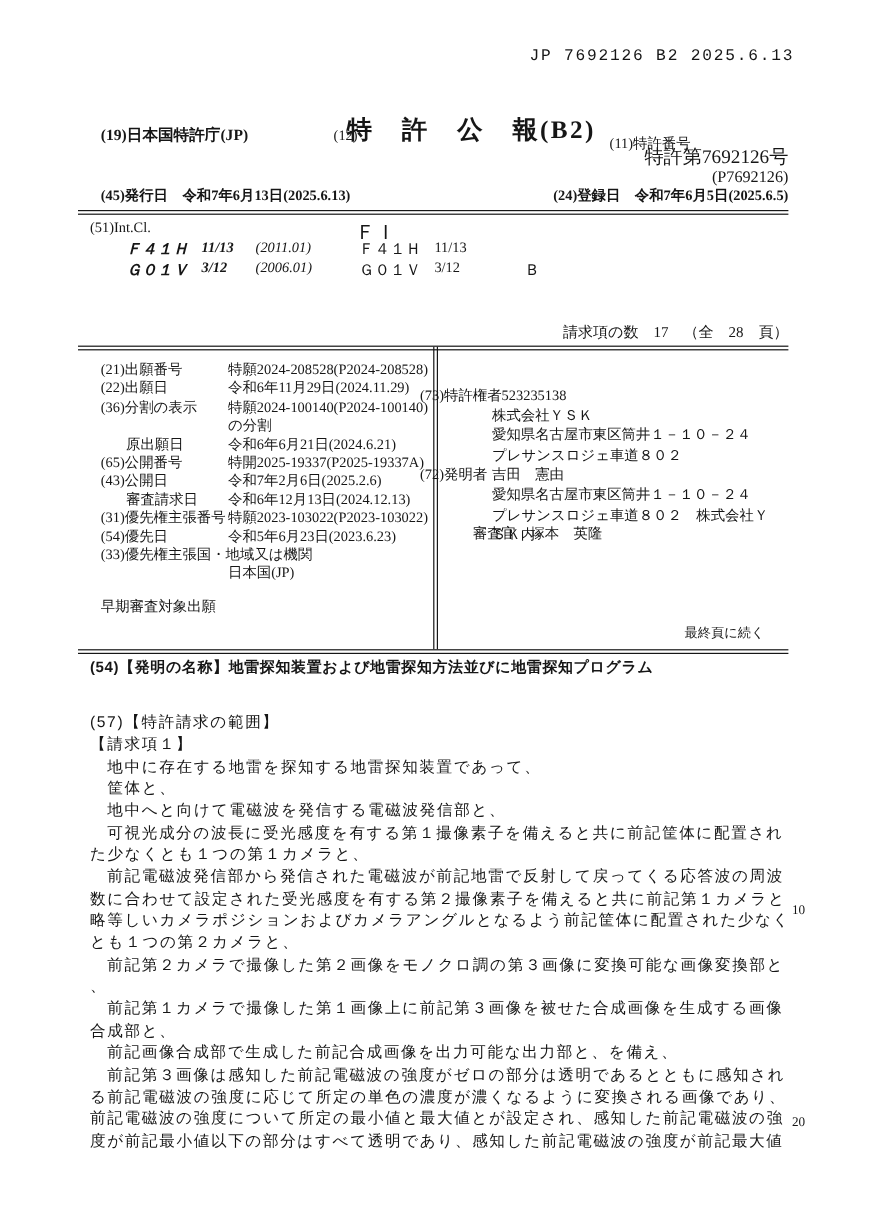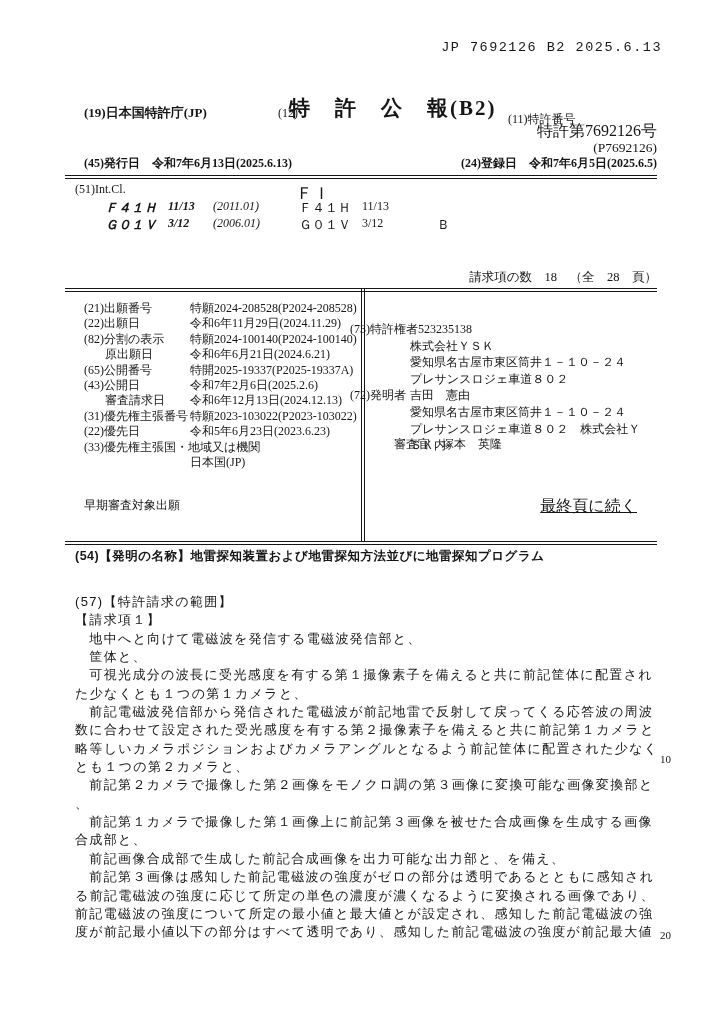--- a/index.html
+++ b/index.html
@@ -37,21 +37,21 @@
   .claimsnote{right:67px;top:269px;font-size:12.5px;}
   .bibcol{position:absolute;font-size:12px;}
   .bibcol .row{white-space:nowrap;}
   .bleft{left:84px;top:301px;line-height:15.4px;width:276px;}
   .bleft .lbl{display:inline-block;min-width:106px;}
   .bleft .lbl.ind{padding-left:21px;min-width:85px;}
   .bright{left:350px;top:301px;line-height:16.6px;width:292px;margin-top:20px;}
   .bright .lbl{display:inline-block;min-width:60px;}
   .examiner{left:394px;top:436px;font-size:12px;}
   .earlyexam{left:84px;top:497px;font-size:12px;}
-  .continued{right:87px;top:496px;font-size:16px;text-decoration:underline;}
+  .continued{right:87px;top:520px;font-size:11px;}
   .inventiontitle{left:75px;top:548px;font-size:12.5px;font-weight:600;letter-spacing:0.5px;
     font-family:"Liberation Sans","DejaVu Sans",sans-serif;}
   .claims{position:absolute;left:75px;top:593px;font-size:13px;line-height:18.35px;
     letter-spacing:1.35px;font-family:"Liberation Sans","DejaVu Sans",sans-serif;}
   .claims .cl{white-space:nowrap;}
   .marginnum{font-size:11px;left:660px;font-family:"Liberation Serif","DejaVu Serif",serif;}
 </style>
 </head>
 <body>
 
@@ -79,35 +79,36 @@
   <span class="fisub"></span>
 </div>
 <div class="iclrow" style="top:216px">
   <span class="sym">Ｇ０１Ｖ</span>
   <span class="num">3/12</span>
   <span class="ver">(2006.01)</span>
   <span class="fisym">Ｇ０１Ｖ</span>
   <span class="finum">3/12</span>
   <span class="fisub">Ｂ</span>
 </div>
-<div class="abs claimsnote">請求項の数　18　（全　28　頁）</div>
+<div class="abs claimsnote">請求項の数　17　（全　28　頁）</div>
 
 <div class="drule" style="top:288px"></div>
 <div class="vdiv"></div>
 
 <div class="bibcol bleft">
   <div class="row"><span class="lbl">(21)出願番号</span><span>特願2024-208528(P2024-208528)</span></div>
   <div class="row"><span class="lbl">(22)出願日</span><span>令和6年11月29日(2024.11.29)</span></div>
-  <div class="row"><span class="lbl">(82)分割の表示</span><span>特願2024-100140(P2024-100140)</span></div>
+  <div class="row"><span class="lbl">(36)分割の表示</span><span>特願2024-100140(P2024-100140)</span></div>
+  <div class="row"><span class="lbl"></span><span>の分割</span></div>
   <div class="row"><span class="lbl ind">原出願日</span><span>令和6年6月21日(2024.6.21)</span></div>
   <div class="row"><span class="lbl">(65)公開番号</span><span>特開2025-19337(P2025-19337A)</span></div>
   <div class="row"><span class="lbl">(43)公開日</span><span>令和7年2月6日(2025.2.6)</span></div>
   <div class="row"><span class="lbl ind">審査請求日</span><span>令和6年12月13日(2024.12.13)</span></div>
   <div class="row"><span class="lbl">(31)優先権主張番号</span><span>特願2023-103022(P2023-103022)</span></div>
-  <div class="row"><span class="lbl">(22)優先日</span><span>令和5年6月23日(2023.6.23)</span></div>
+  <div class="row"><span class="lbl">(54)優先日</span><span>令和5年6月23日(2023.6.23)</span></div>
   <div class="row"><span class="lbl">(33)優先権主張国・地域又は機関</span><span></span></div>
   <div class="row"><span class="lbl"></span><span>日本国(JP)</span></div>
 </div>
 
 <div class="bibcol bright">
   <div class="row"><span class="lbl">(73)特許権者</span><span>523235138</span></div>
   <div class="row"><span class="lbl"></span><span>株式会社ＹＳＫ</span></div>
   <div class="row"><span class="lbl"></span><span>愛知県名古屋市東区筒井１－１０－２４</span></div>
   <div class="row"><span class="lbl"></span><span>プレサンスロジェ車道８０２</span></div>
   <div class="row"><span class="lbl">(72)発明者</span><span>吉田　憲由</span></div>
@@ -120,22 +121,23 @@
 <div class="abs earlyexam">早期審査対象出願</div>
 <div class="abs continued">最終頁に続く</div>
 
 <div class="drule" style="top:541px"></div>
 
 <div class="abs inventiontitle"><span>(54)</span><span>【発明の名称】</span><span>地雷探知装置および地雷探知方法並びに地雷探知プログラム</span></div>
 
 <div class="claims">
   <div class="cl">(57)【特許請求の範囲】</div>
   <div class="cl">【請求項１】</div>
+  <div class="cl">　地中に存在する地雷を探知する地雷探知装置であって、</div>
+  <div class="cl">　筐体と、</div>
   <div class="cl">　地中へと向けて電磁波を発信する電磁波発信部と、</div>
-  <div class="cl">　筐体と、</div>
   <div class="cl">　可視光成分の波長に受光感度を有する第１撮像素子を備えると共に前記筐体に配置され</div>
   <div class="cl">た少なくとも１つの第１カメラと、</div>
   <div class="cl">　前記電磁波発信部から発信された電磁波が前記地雷で反射して戻ってくる応答波の周波</div>
   <div class="cl">数に合わせて設定された受光感度を有する第２撮像素子を備えると共に前記第１カメラと</div>
   <div class="cl">略等しいカメラポジションおよびカメラアングルとなるよう前記筐体に配置された少なく</div>
   <div class="cl">とも１つの第２カメラと、</div>
   <div class="cl">　前記第２カメラで撮像した第２画像をモノクロ調の第３画像に変換可能な画像変換部と</div>
   <div class="cl">、</div>
   <div class="cl">　前記第１カメラで撮像した第１画像上に前記第３画像を被せた合成画像を生成する画像</div>
   <div class="cl">合成部と、</div>

